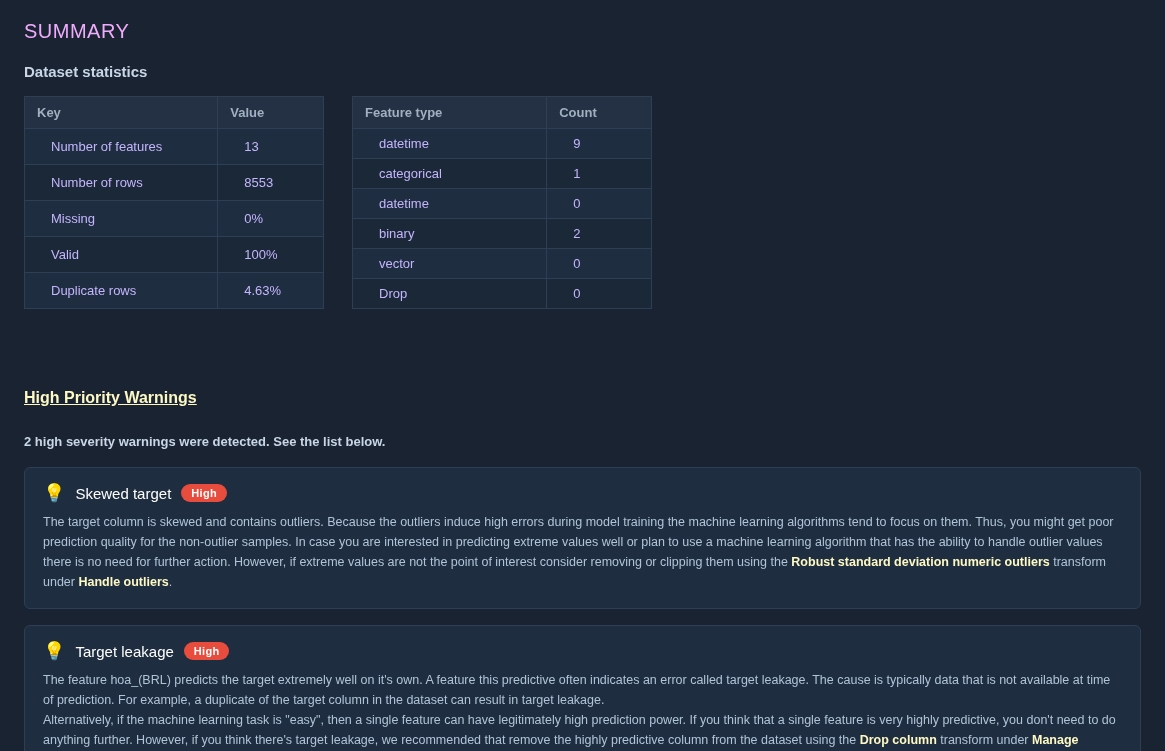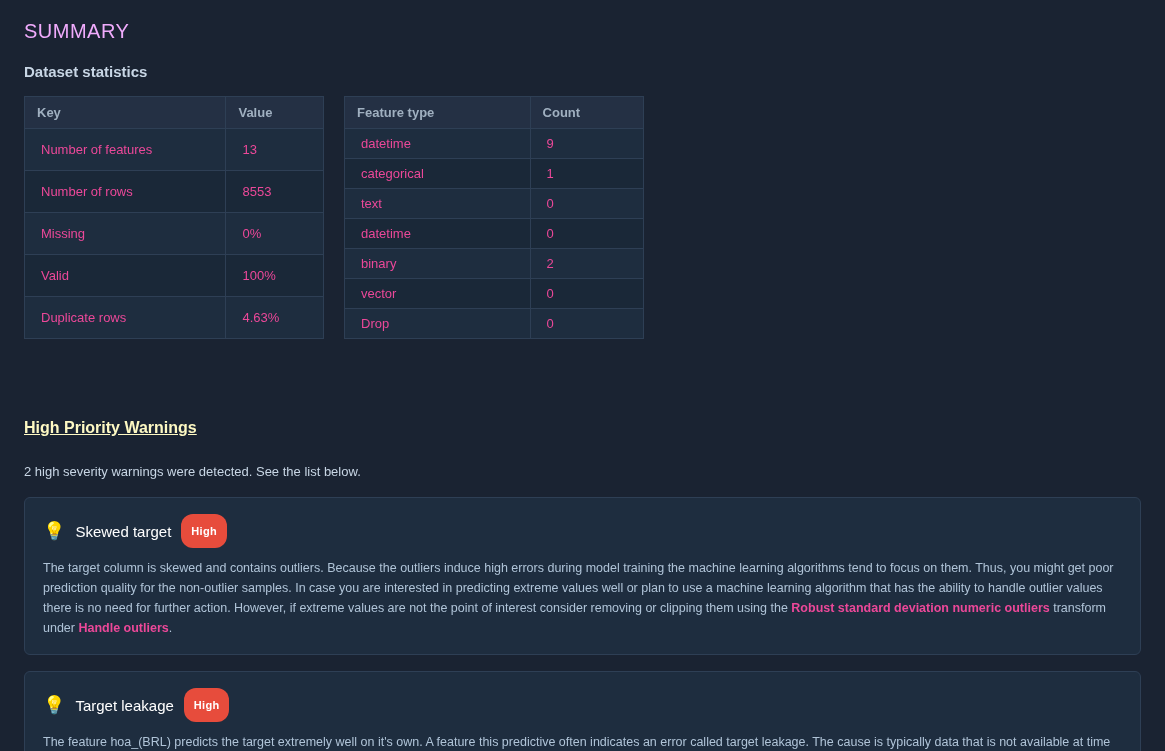--- a/index.html
+++ b/index.html
@@ -26,21 +26,21 @@
       color: #c8d6e5;
       margin-bottom: 16px;
     }
 
     .dataset-statistics {
       margin-bottom: 40px;
     }
 
     .tables-container {
       display: flex;
-      gap: 0;
+      gap: 8px;
     }
 
     table {
       border-collapse: collapse;
       font-size: 13px;
     }
 
     .left-table {
       min-width: 300px;
     }
@@ -54,23 +54,23 @@
       background-color: #243044;
       color: #a0b0c0;
       font-weight: 600;
       padding: 8px 12px;
       text-align: left;
       border: 1px solid #2e3f55;
       font-size: 13px;
     }
 
     table td {
-      padding: 7px 16px;
+      padding: 7px 26px;
       border: 1px solid #2e3f55;
-      color: #ec4899;
+      color: #c4b5fd;
       background-color: #1e2d3f;
     }
 
     table tr:nth-child(even) td {
       background-color: #1a2838;
     }
 
     .high-priority-section {
       margin-top: 10px;
     }
@@ -80,20 +80,21 @@
       font-weight: 700;
       color: #fef9c3;
       margin-bottom: 27px;
       text-decoration: underline;
     }
 
     .warning-count-text {
       font-size: 13px;
       color: #c8d6e5;
       margin-bottom: 18px;
+      font-weight: bold;
     }
 
     .warning-card {
       border: 1px solid #2e3f55;
       border-radius: 6px;
       padding: 16px 18px;
       margin-bottom: 16px;
       background-color: #1e2d3f;
     }
 
@@ -114,33 +115,33 @@
       font-size: 15px;
       font-weight: 400;
       color: #ffffff;
     }
 
     .badge-high {
       background-color: #e74c3c;
       color: #ffffff;
       font-size: 11px;
       font-weight: 700;
-      padding: 11px 10px;
+      padding: 3px 10px;
       border-radius: 12px;
       letter-spacing: 0.3px;
     }
 
     .warning-body {
       font-size: 12.5px;
       color: #b0c4d8;
       line-height: 1.6;
     }
 
     .warning-body strong {
-      color: #ec4899;
+      color: #fef9c3;
       font-weight: 700;
     }
 
     .spacer {
       height: 30px;
     }
   </style>
 </head>
 <body>
 
@@ -190,24 +191,20 @@
         </tr>
       </thead>
       <tbody id="right-table-body">
       <tr>
             <td>datetime</td>
             <td>9</td>
           </tr>
           <tr>
             <td>categorical</td>
             <td>1</td>
-          </tr>
-          <tr>
-            <td>text</td>
-            <td>0</td>
           </tr>
           <tr>
             <td>datetime</td>
             <td>0</td>
           </tr>
           <tr>
             <td>binary</td>
             <td>2</td>
           </tr>
           <tr>

